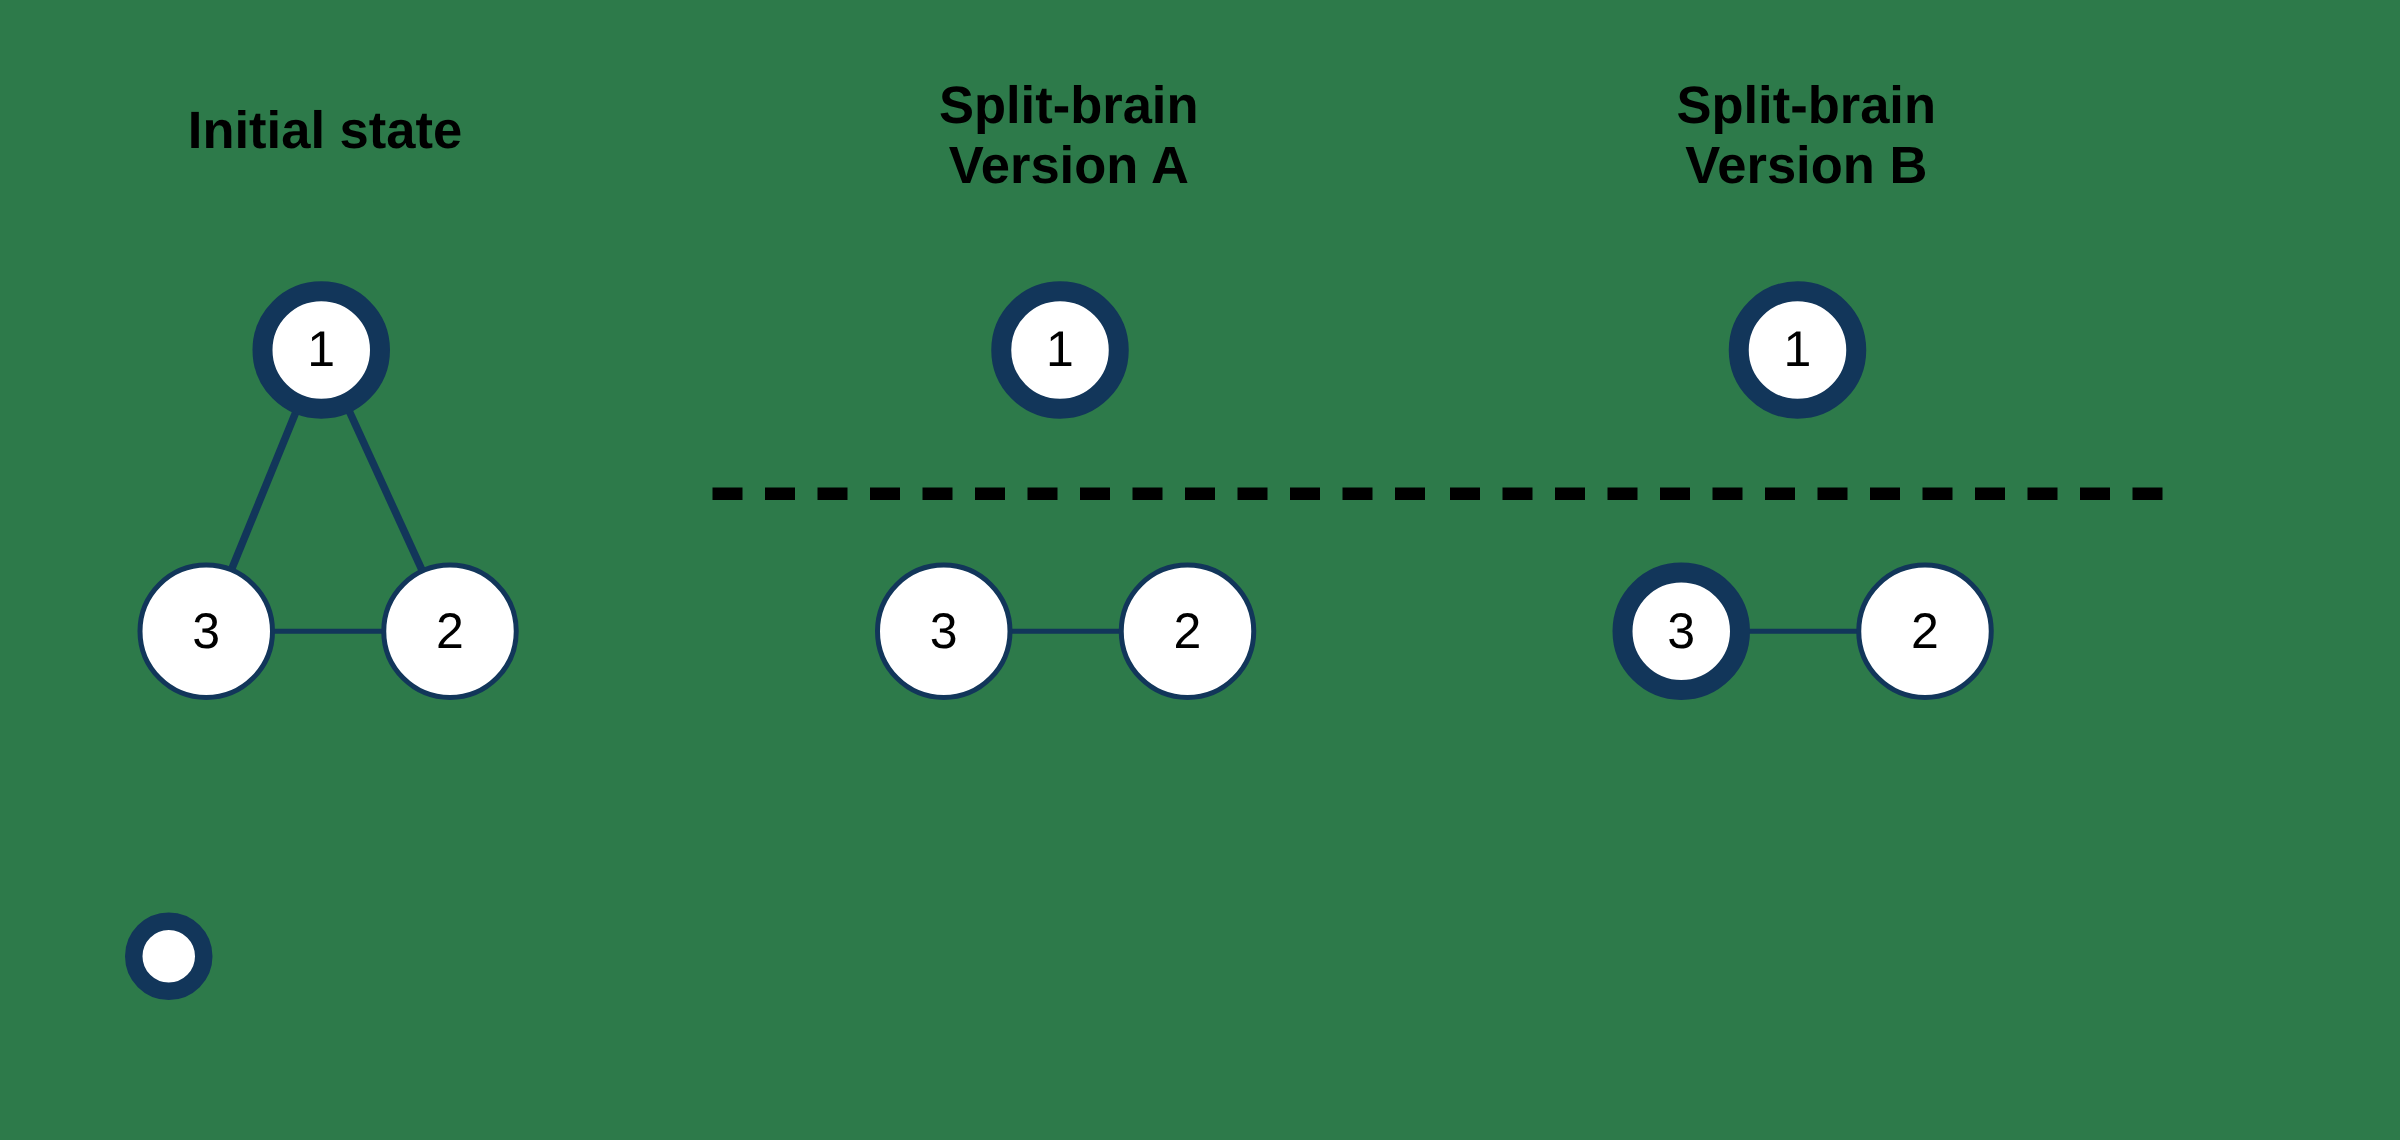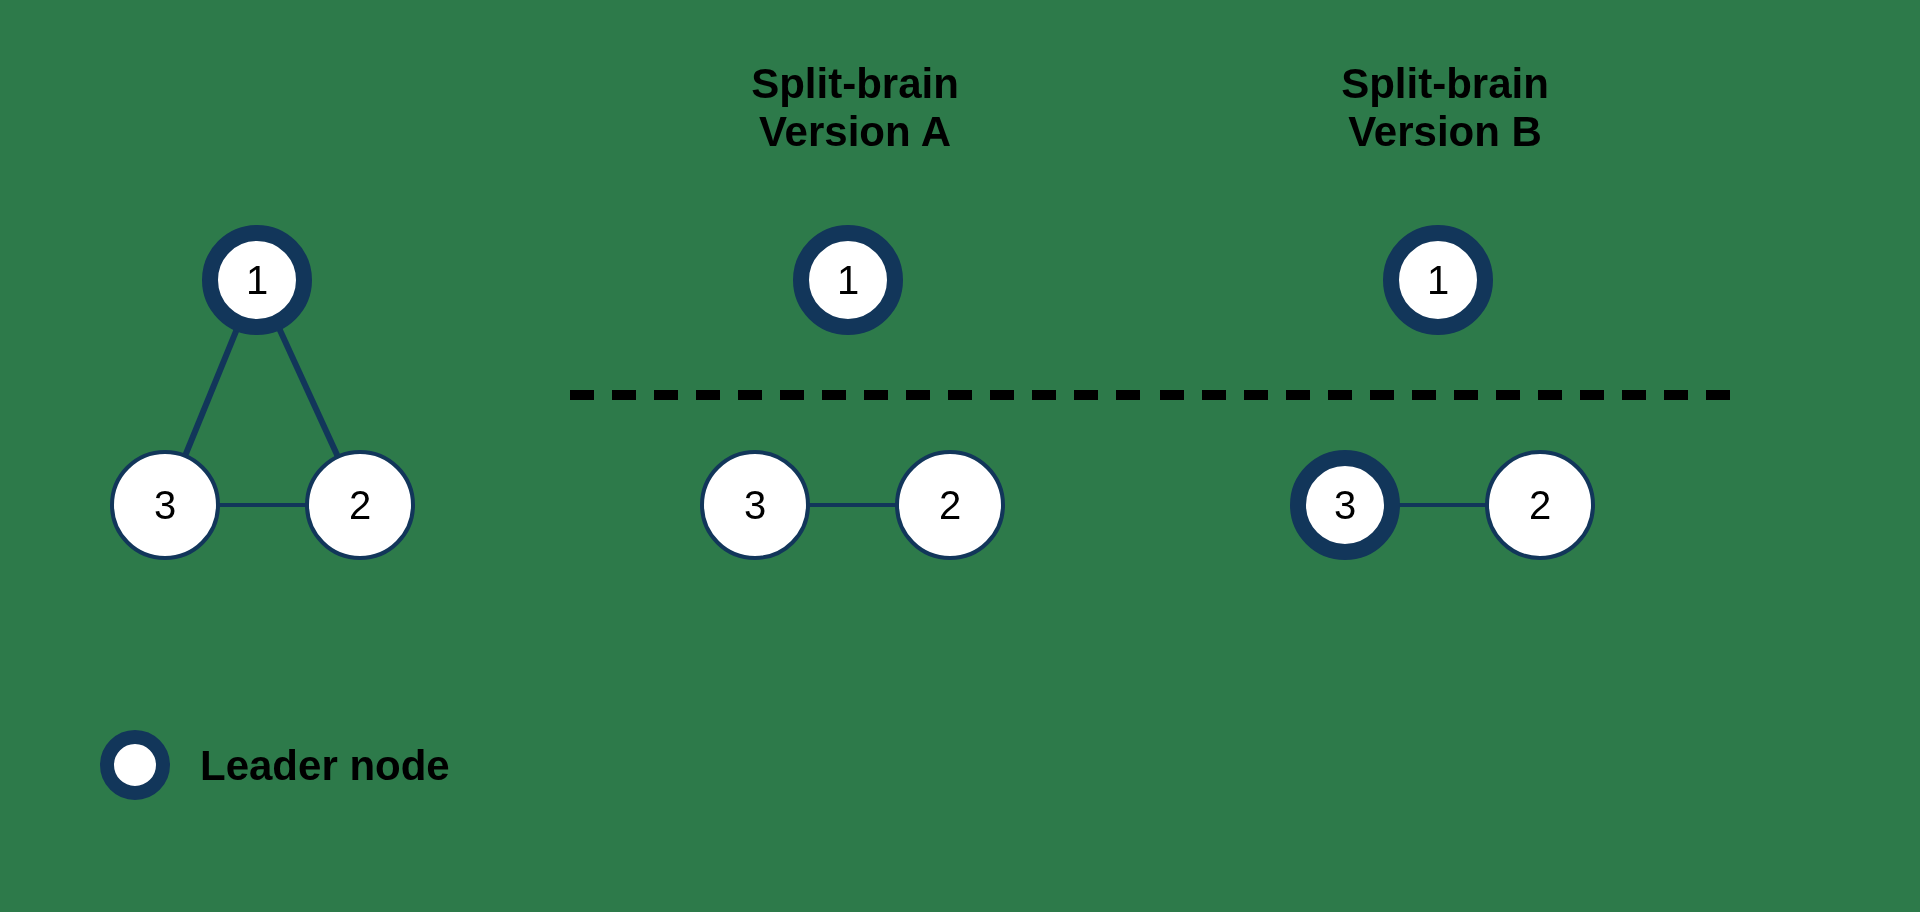--- a/index.html
+++ b/index.html
@@ -75,33 +75,33 @@
     <line x1="257" y1="280" x2="360" y2="505" stroke="#12365a" stroke-width="6"></line>
     <line x1="165" y1="505" x2="360" y2="505" stroke="#12365a" stroke-width="4"></line>
 
     <line x1="570" y1="395" x2="1145" y2="395" stroke="#000" stroke-width="10" stroke-dasharray="24 18"></line>
     <line x1="755" y1="505" x2="950" y2="505" stroke="#12365a" stroke-width="4"></line>
 
     <line x1="1160" y1="395" x2="1735" y2="395" stroke="#000" stroke-width="10" stroke-dasharray="24 18"></line>
     <line x1="1345" y1="505" x2="1540" y2="505" stroke="#12365a" stroke-width="4"></line>
   </svg>
 
+  <div class="title" style="left:130px; top:80px; width:260px;">Initial state</div>
   <div class="title" style="left:720px; top:60px; width:270px;">Split-brain
 Version A</div>
   <div class="title" style="left:1310px; top:60px; width:270px;">Split-brain
 Version B</div>
 
   <div class="node leader" style="left:202px; top:225px;">1</div>
   <div class="node follower" style="left:305px; top:450px;">2</div>
   <div class="node follower" style="left:110px; top:450px;">3</div>
 
   <div class="node leader" style="left:793px; top:225px;">1</div>
   <div class="node follower" style="left:895px; top:450px;">2</div>
   <div class="node follower" style="left:700px; top:450px;">3</div>
 
   <div class="node leader" style="left:1383px; top:225px;">1</div>
   <div class="node follower" style="left:1485px; top:450px;">2</div>
   <div class="node leader" style="left:1290px; top:450px;">3</div>
 
   <div class="legend-swatch" style="left:100px; top:730px;"></div>
-  <div class="legend-label" style="left:200px; top:742px;">Leader node</div>
 
 </div>
 
 </body></html>

